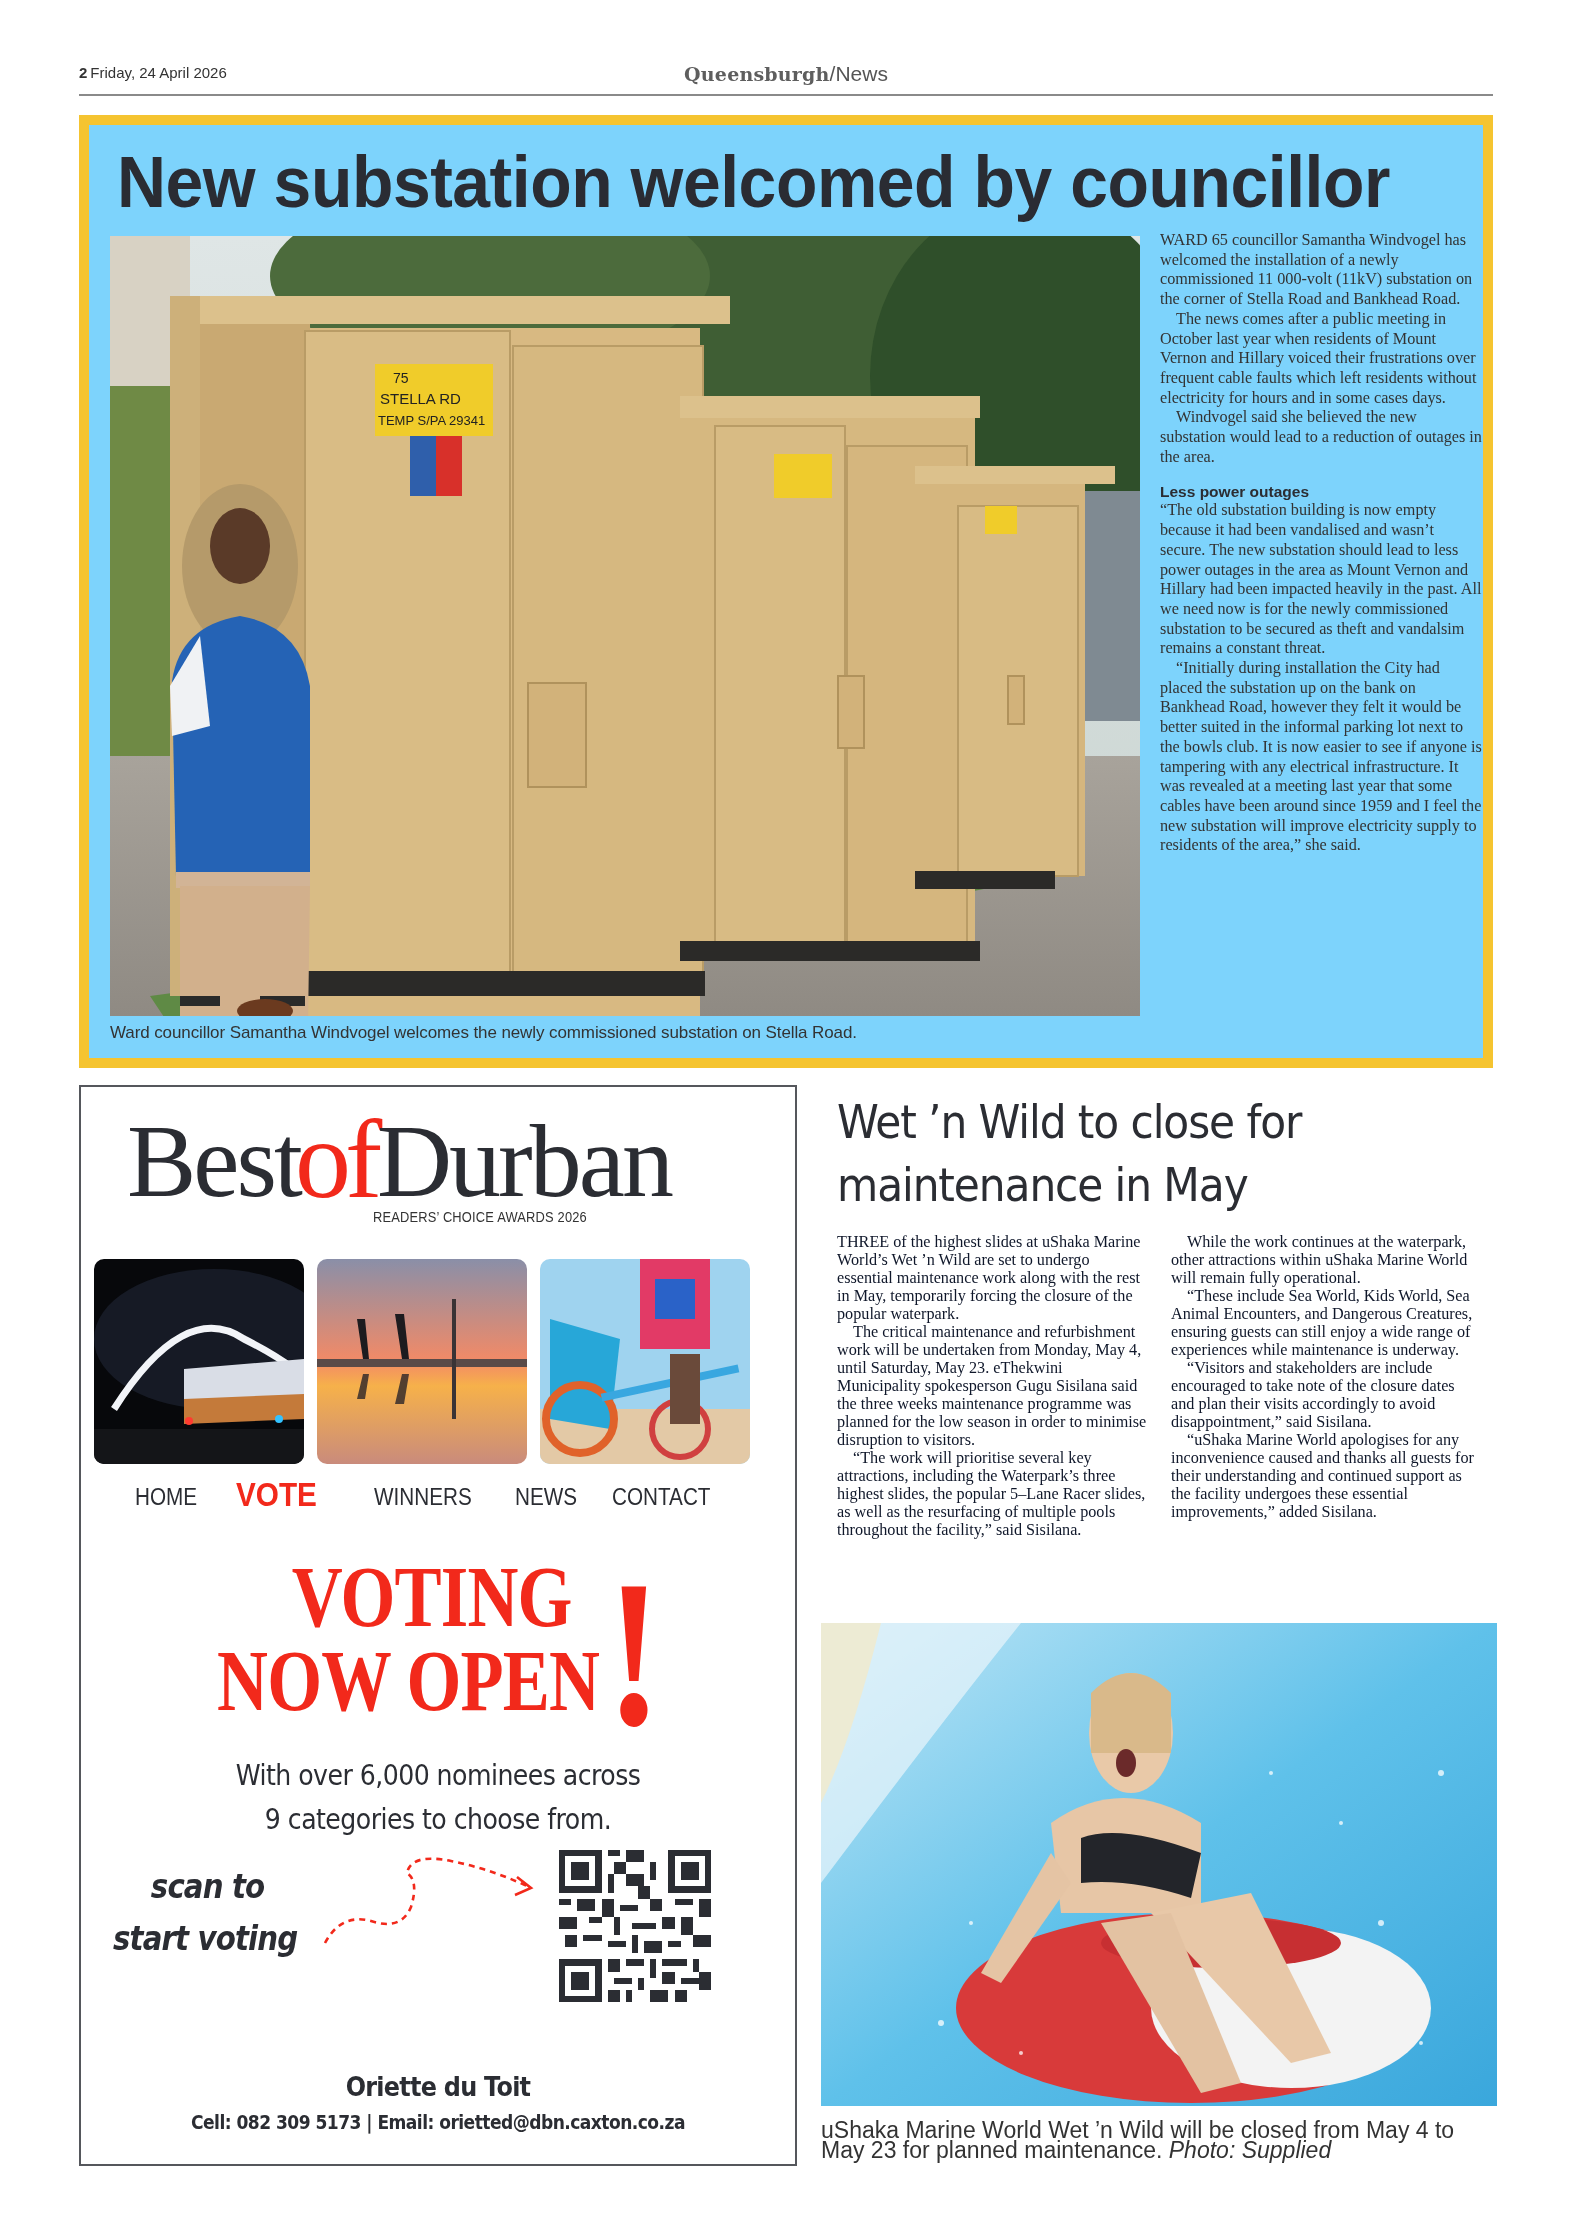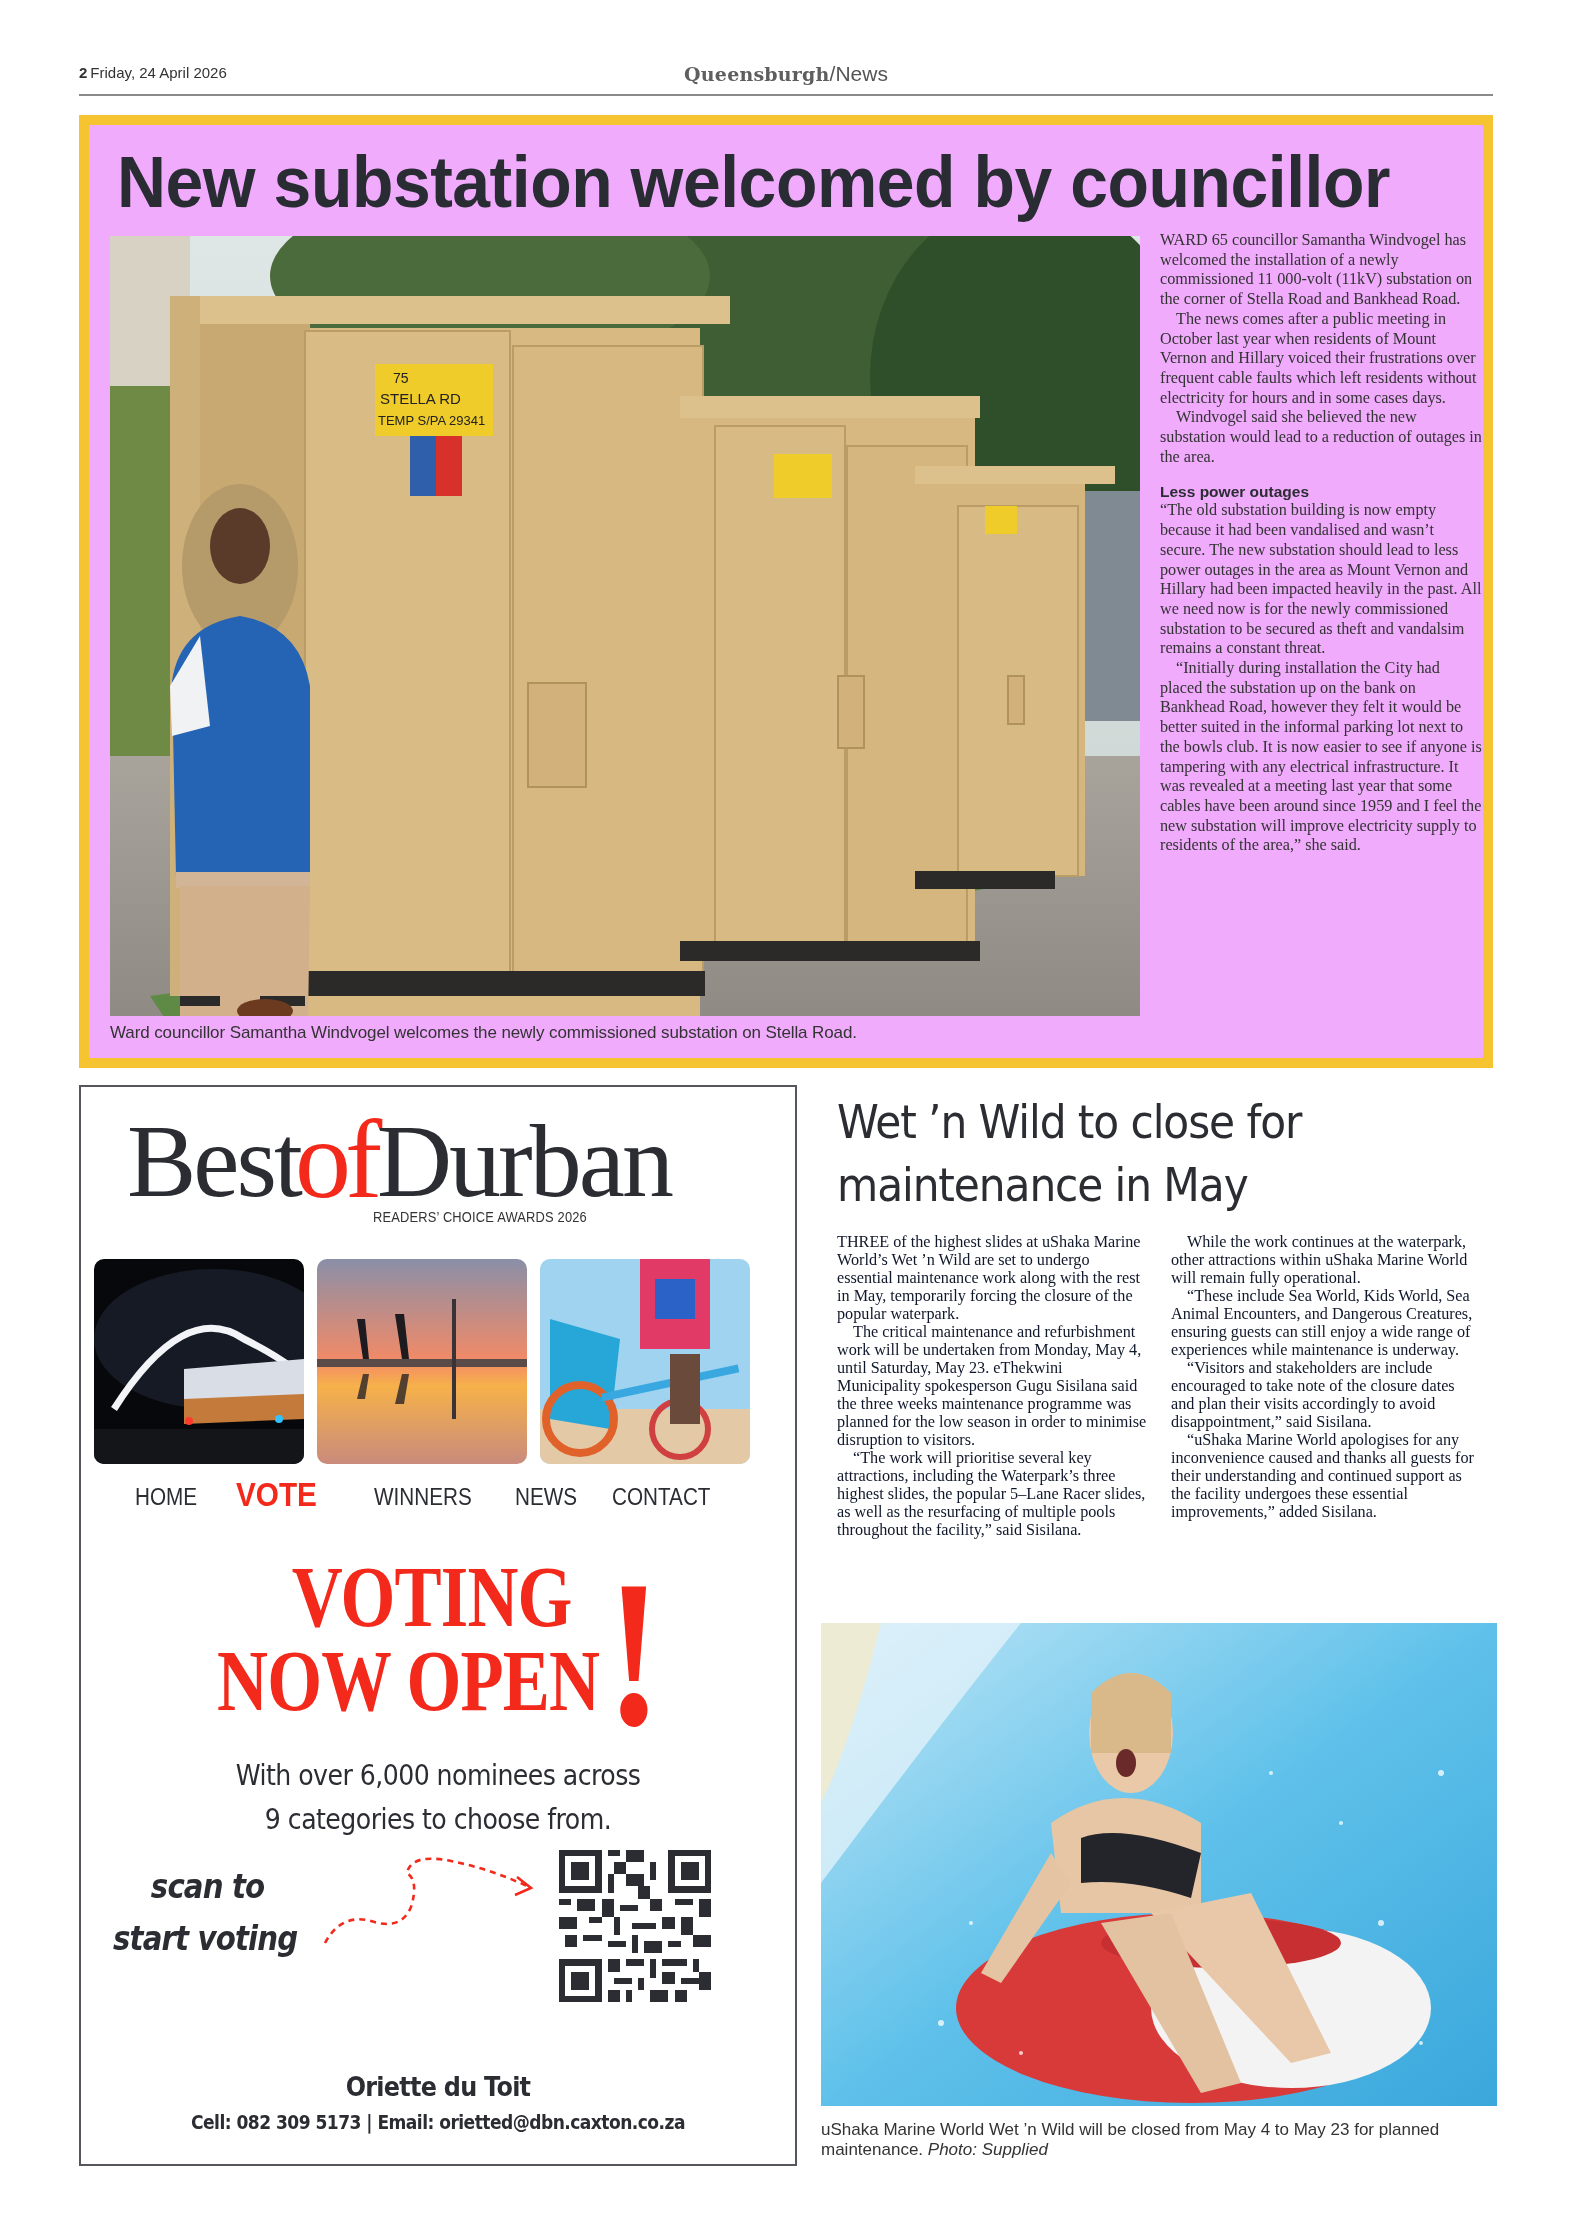--- a/index.html
+++ b/index.html
@@ -8,21 +8,21 @@
 
   
   .masthead { position: absolute; left: 79px; top: 62px; width: 1414px; height: 34px; border-bottom: 2px solid #8a8a8a; }
   .mh-left { position: absolute; left: 0; top: 2px; font-family: "Liberation Sans", sans-serif; font-size: 15px; color: #333; }
   .mh-left b { font-weight: 700; margin-right: 3px; }
   .mh-center { position: absolute; left: 0; right: 0; top: 0; text-align: center; font-size: 21px; color: #555; }
   .mh-center .brand { font-family: "DejaVu Serif", serif; font-weight: 700; font-size: 19px; color: #5e5e5e; letter-spacing: 0.2px; }
   .mh-center .section { font-family: "Liberation Sans", sans-serif; font-size: 21px; color: #555; }
 
   
-  .lead-frame { position: absolute; left: 79px; top: 115px; width: 1414px; height: 953px; border: 10px solid #f5c430; background: #f0abfc; }
+  .lead-frame { position: absolute; left: 79px; top: 115px; width: 1414px; height: 953px; border: 10px solid #f5c430; background: #7dd3fc; }
   .lead-headline { position: absolute; left: 28px; top: 14px; width: 1360px; font-family: "Liberation Sans", sans-serif; font-weight: 700; font-size: 73px; line-height: 86px; color: #2a2c33; letter-spacing: -0.5px; transform: scaleX(0.93); transform-origin: left top; white-space: nowrap; }
   .lead-photo { position: absolute; left: 21px; top: 111px; width: 1030px; height: 780px; overflow: hidden; background: #9ab08a; }
   .lead-caption { position: absolute; left: 21px; top: 898px; font-family: "Liberation Sans", sans-serif; font-size: 17px; color: #333; letter-spacing: -0.1px; }
   .lead-body { position: absolute; left: 1071px; top: 106px; width: 322px; font-size: 16.2px; line-height: 19.7px; color: #333; }
   .lead-body p { text-indent: 0; }
   .lead-body p.ind { text-indent: 16px; }
   .lead-body h3 { font-family: "Liberation Sans", sans-serif; font-weight: 700; font-size: 15.5px; line-height: 18px; margin-top: 16px; color: #2b2d33; }
 
   
   .ad-box { position: absolute; left: 79px; top: 1085px; width: 718px; height: 1081px; border: 2px solid #55575c; background: #fff; }
@@ -47,21 +47,21 @@
   .ad-qr { position: absolute; left: 478px; top: 763px; width: 152px; height: 152px; }
   .ad-contact-name { position: absolute; left: 0; width: 714px; top: 985px; text-align: center; font-family: "DejaVu Sans", sans-serif; font-weight: 700; font-size: 26px; color: #2b2d33; letter-spacing: -0.8px; transform: scaleX(0.92); transform-origin: center top; }
   .ad-contact-line { position: absolute; left: 0; width: 714px; top: 1024px; text-align: center; font-family: "DejaVu Sans", sans-serif; font-weight: 700; font-size: 19px; color: #2b2d33; letter-spacing: -0.6px; transform: scaleX(0.9); transform-origin: center top; }
 
   
   .story2-headline { position: absolute; left: 837px; top: 1090px; width: 640px; font-family: "DejaVu Sans", sans-serif; font-weight: 400; font-size: 47px; line-height: 63px; color: #2b2d33; letter-spacing: -1.2px; transform: scaleX(0.9); transform-origin: left top; }
   .story2-cols { position: absolute; left: 837px; top: 1233px; width: 650px; }
   .story2-col { position: absolute; top: 0; width: 310px; font-size: 16.2px; line-height: 18px; color: #0f172a; }
   .story2-col p.ind { text-indent: 16px; }
   .story2-photo { position: absolute; left: 821px; top: 1623px; width: 676px; height: 483px; overflow: hidden; background: #7cc7e6; }
-  .story2-caption { position: absolute; left: 821px; top: 2120px; width: 676px; font-family: "Liberation Sans", sans-serif; font-size: 17px; line-height: 20px; color: #333; }
+  .story2-caption { position: absolute; left: 821px; top: 2120px; width: 676px; font-family: "Liberation Sans", sans-serif; font-size: 23px; line-height: 20px; color: #333; }
   .story2-caption i { font-style: italic; }
 </style>
 </head>
 <body>
 
 <header class="masthead">
   <div class="mh-left">
     <b>2</b><span>Friday, 24 April 2026</span>
   </div>
   <div class="mh-center">

